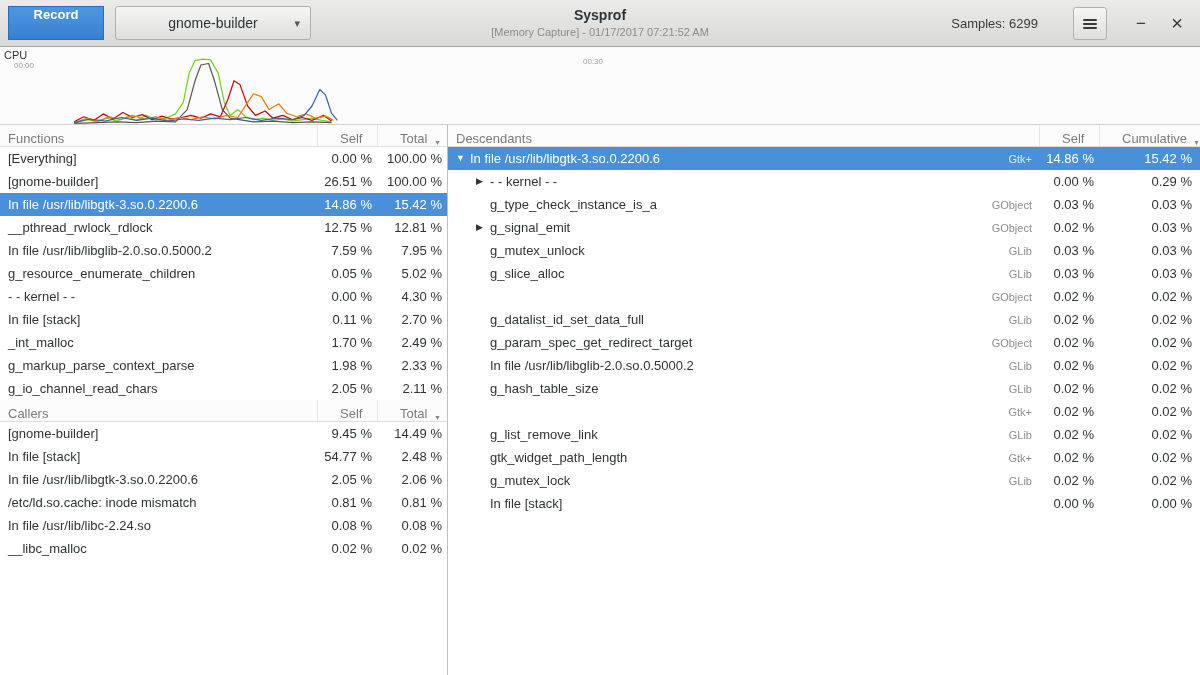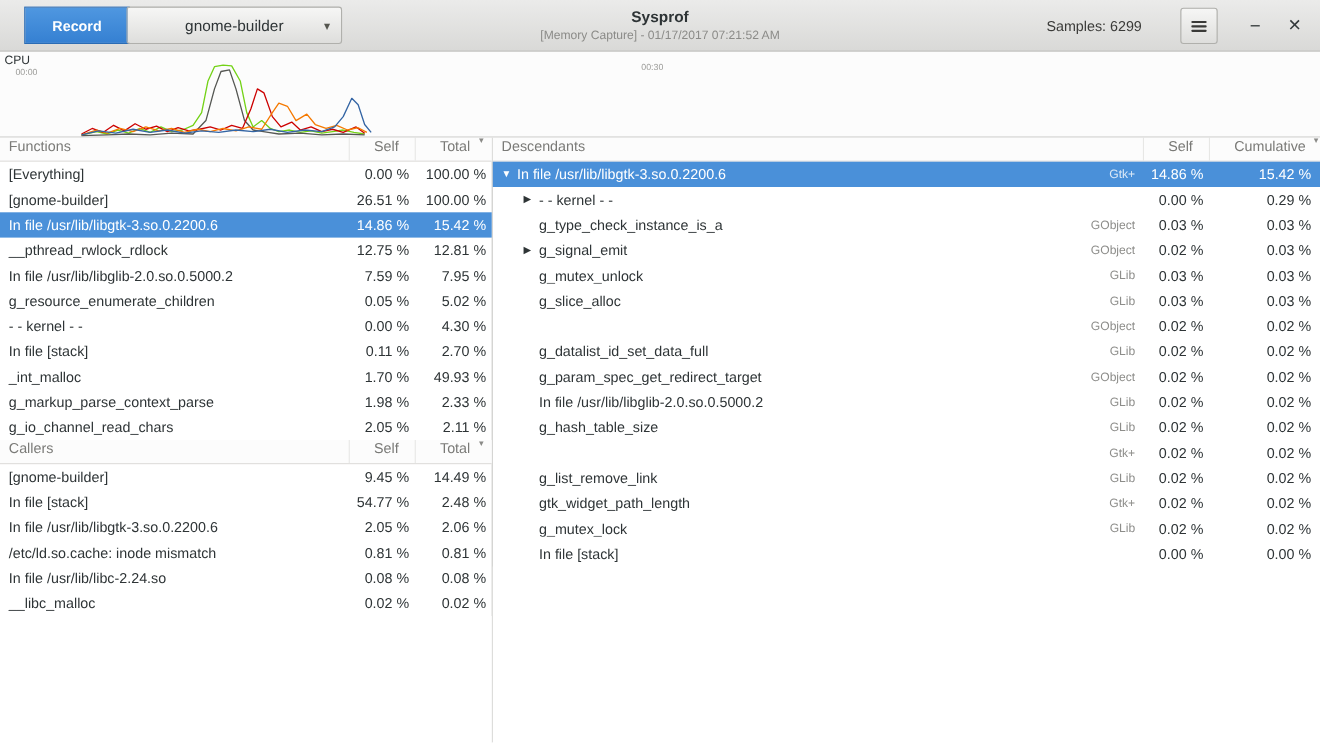--- a/index.html
+++ b/index.html
@@ -2,21 +2,21 @@
 <html><head>
 <meta charset="utf-8">
 <style>
   *{box-sizing:border-box;margin:0;padding:0}
   html,body{width:1200px;height:675px;overflow:hidden}
   body{font-family:"Liberation Sans","DejaVu Sans",sans-serif;font-size:13px;color:#2e3436;background:#fff}
 
   
   .headerbar{position:relative;height:47px;background:linear-gradient(to bottom,#ebebea,#d9d9d7);border-bottom:1px solid #a5a5a2}
   .hb-btn{border-radius:3px;border:1px solid #b0b0ac;background:linear-gradient(to bottom,#f6f6f5,#dededc);color:#2e3436;font-size:14px;cursor:default}
-  .record-btn{position:absolute;left:22px;top:6px;width:96px;height:34px;display:flex;align-items:center;justify-content:center;
+  .record-btn{position:absolute;left:8px;top:6px;width:96px;height:34px;display:flex;justify-content:center;
     background:linear-gradient(to bottom,#4f97e0,#3580d2);border:1px solid #2a6cb5;color:#fff;font-weight:bold}
   .process-btn{position:absolute;left:115px;top:6px;width:196px;height:34px;display:flex;align-items:center;justify-content:center}
   .process-btn .dd-arrow{position:absolute;right:10px;font-size:11px;color:#55564f}
   .titlebox{position:absolute;left:0;right:0;top:7px;text-align:center;pointer-events:none}
   .wtitle{font-size:14px;font-weight:bold;color:#2e3436}
   .wsubtitle{font-size:11px;color:#8b8b88;margin-top:3px}
   .samples{position:absolute;right:162px;top:0;height:47px;display:flex;align-items:center;color:#3a3a38}
   .menu-btn{position:absolute;right:93px;top:7px;width:34px;height:33px;display:flex;align-items:center;justify-content:center}
   .menu-icon{width:14px;height:10px;display:flex;flex-direction:column;justify-content:space-between}
   .menu-icon i{display:block;height:2px;background:#3a3a38;border-radius:1px}
@@ -29,21 +29,21 @@
   .cpu-label{position:absolute;left:4px;top:2px;font-size:11px;color:#2e3436;z-index:2}
   .time-start{position:absolute;left:14px;top:14px;font-size:8px;color:#9a9a97;z-index:2}
   .time-mid{position:absolute;left:583px;top:10px;font-size:8px;color:#9a9a97;z-index:2}
   .cpu-graph svg{position:absolute;left:0;top:0}
 
   
   .panes{display:flex;height:550px}
   .left-pane{width:448px;border-right:1px solid #bfbfbc;display:flex;flex-direction:column;background:#fff}
   .right-pane{flex:1;display:flex;flex-direction:column;background:#fff}
   .table-header{display:flex;height:22px;background:#fcfcfc;border-bottom:1px solid #dedddb;color:#7a7a77;flex:none}
-  .th{display:flex;align-items:flex-start;padding:0 6px 0 22px;border-right:1px solid #e7e7e5;font-size:13px;white-space:nowrap}
+  .th{display:flex;align-items:flex-end;padding:0 6px 0 22px;border-right:1px solid #e7e7e5;font-size:13px;white-space:nowrap}
   .th:last-child{border-right:none}
   .th.grow{flex:1;padding-left:8px}
   .sort-arrow{margin-left:auto;font-size:7px;color:#8a8a87;padding-left:6px}
   .c-self{width:60px;flex:none}
   .c-total{width:69px;flex:none}
   .c-cum{width:100px;flex:none}
   .tbody{flex:none}
   .row{display:flex;align-items:center;height:23px;flex:none;cursor:default}
   .row.selected{background:#4a90d9;color:#fff}
   .cell{white-space:nowrap;overflow:hidden}
@@ -162,21 +162,21 @@
 
         <div class="row">
           <div class="cell name">In file [stack]</div>
           <div class="cell num c-self">0.11 %</div>
           <div class="cell num c-total">2.70 %</div>
         </div>
 
         <div class="row">
           <div class="cell name">_int_malloc</div>
           <div class="cell num c-self">1.70 %</div>
-          <div class="cell num c-total">49.93 %</div>
+          <div class="cell num c-total">2.49 %</div>
         </div>
 
         <div class="row">
           <div class="cell name">g_markup_parse_context_parse</div>
           <div class="cell num c-self">1.98 %</div>
           <div class="cell num c-total">2.33 %</div>
         </div>
 
         <div class="row">
           <div class="cell name">g_io_channel_read_chars</div>

